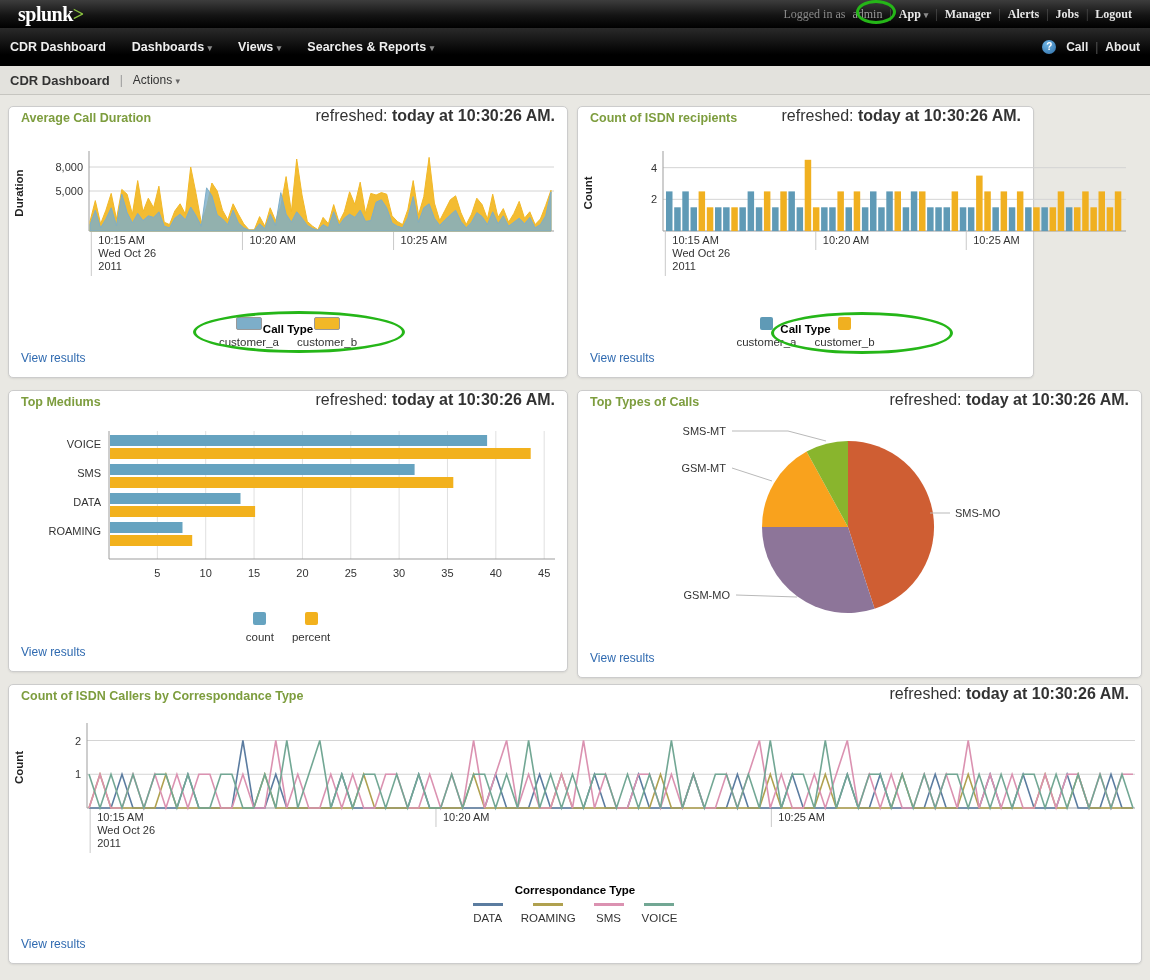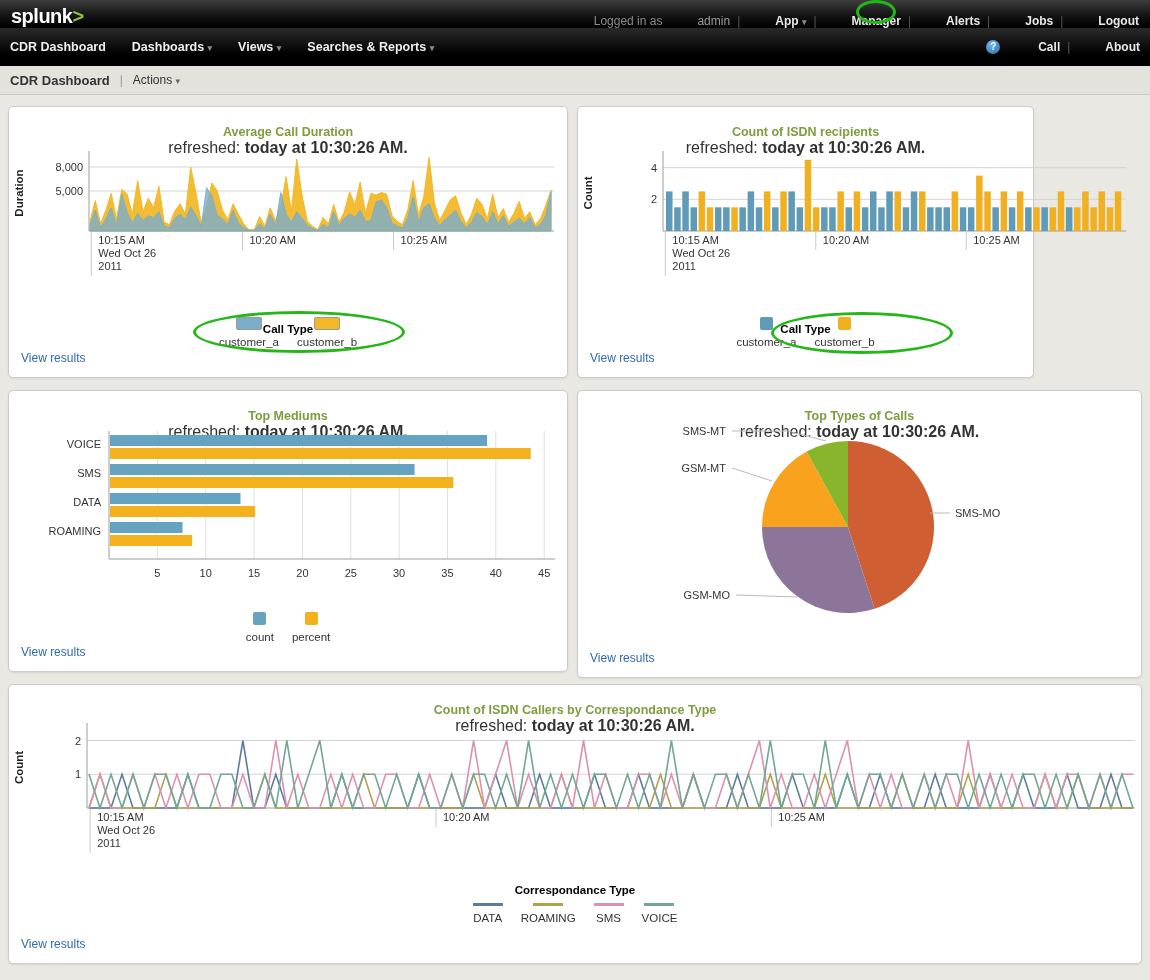--- a/index.html
+++ b/index.html
@@ -9,28 +9,28 @@
     background:#e9e8e3;
     position:relative;
     overflow:hidden;
     font-size:12px;
     color:#333;
   }
   
   .topbar {
     position:absolute; left:0; top:0; width:1150px; height:28px;
     background:linear-gradient(#3d3d3d, #141414 55%, #000);
-    display:flex; align-items:flex-end; padding:0 11px; z-index:5;
+    display:flex; align-items:center; padding:0 18px; z-index:5;font-family:Liberation Serif, serif;
   }
   .logo { font-size:20px; font-weight:bold; color:#fff; letter-spacing:-0.5px; }
   .logo .gt { color:#8bc53f; font-weight:bold; }
   .app-title { color:#84a93c; font-size:17px; font-weight:bold; margin-left:8px; }
   .topbar-right { margin-left:auto; display:flex; align-items:center; gap:7px; font-size:12px; }
   .muted { color:#8a8a8a; }
-  .topbar-right a, .navbar a, .help-about a { color:#e8e8e8; text-decoration:none; font-weight:bold;margin-left:28px; }
+  .topbar-right a, .navbar a, .help-about a { color:#e8e8e8; text-decoration:none; font-weight:bold; }
   .sep { color:#555; font-weight:normal; }
   .caret { color:#8a8a8a; font-size:9px; }
   .navbar {
     position:absolute; left:0; top:28px; width:1150px; height:38px;
     background:linear-gradient(#2a2a2a, #000 70%);
     display:flex; align-items:center; padding:0 10px; z-index:5;
   }
   .nav-item { margin-right:26px; font-weight:bold; color:#eee; cursor:pointer; font-size:12.5px; }
   .help-about { margin-left:auto; display:flex; align-items:center; gap:7px; font-size:12px; }
   .help-icon {
@@ -46,21 +46,21 @@
   }
   .crumb-title { font-weight:bold; font-size:13px; color:#333; }
   .crumb-sep { color:#999; }
   .actions { font-size:12px; color:#333; cursor:pointer; }
   .actions .caret { color:#666; }
   
   .panel {
     position:absolute; background:#fff; border:1px solid #ccc; border-radius:5px;
     box-shadow:0 1px 2px rgba(0,0,0,0.08);
   }
-  .panel-head { display:flex; justify-content:space-between; align-items:center; padding:18px 12px 0 12px;flex-direction:column; }
+  .panel-head { display:flex; justify-content:space-between; align-items:flex-end; padding:0 12px 0 12px; }
   .panel-title { color:#7d9d3e; font-weight:bold; font-size:12.5px; }
   .refreshed { font-size:16px; color:#333; }
   .refreshed b { font-weight:bold; }
   .view-results { position:absolute; left:12px; bottom:12px; color:#2f6ab0; font-size:12px; cursor:pointer; text-decoration:none; }
   .chart-box { position:absolute; left:0; }
   .legend-title { position:absolute; width:100%; text-align:center; font-weight:bold; font-size:11.5px; color:#000;margin-top:32px; }
   .legend-row { position:absolute; width:100%; display:flex; justify-content:center; align-items:center; gap:18px; font-size:11.5px; }
   .legend-item { display:flex; align-items:center; gap:6px; cursor:pointer;flex-direction:column; }
   .sw-rect { width:26px; height:13px; border:1px solid #999; border-radius:2px; }
   .sw-square { width:13px; height:13px; border-radius:2px; }

